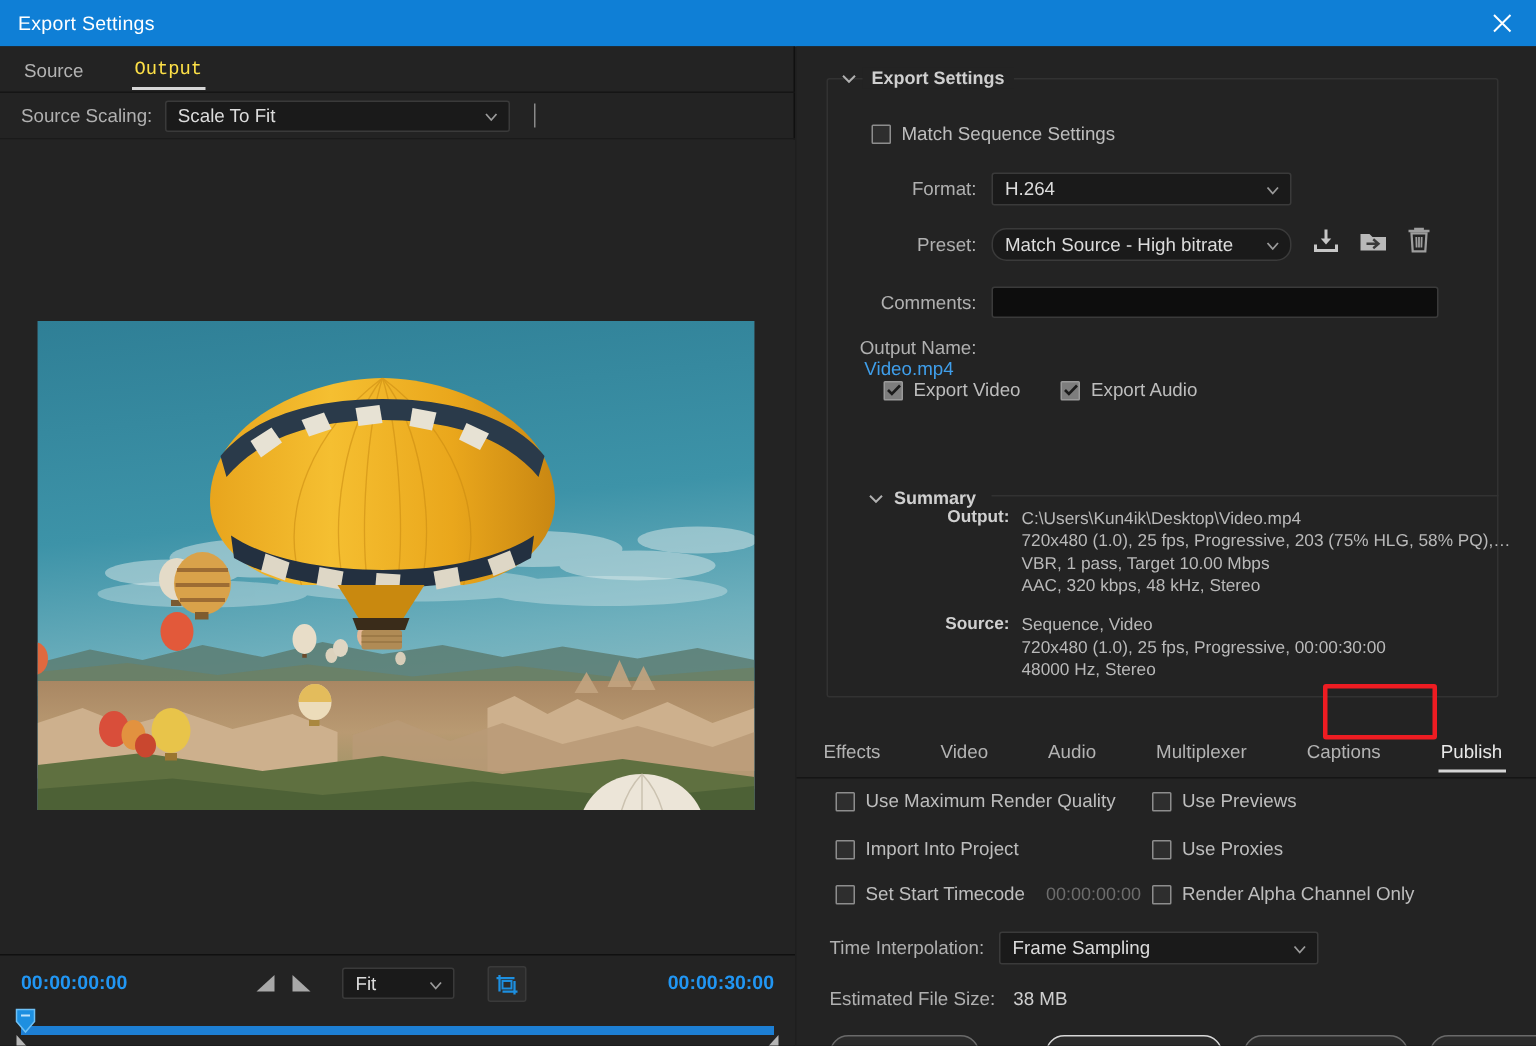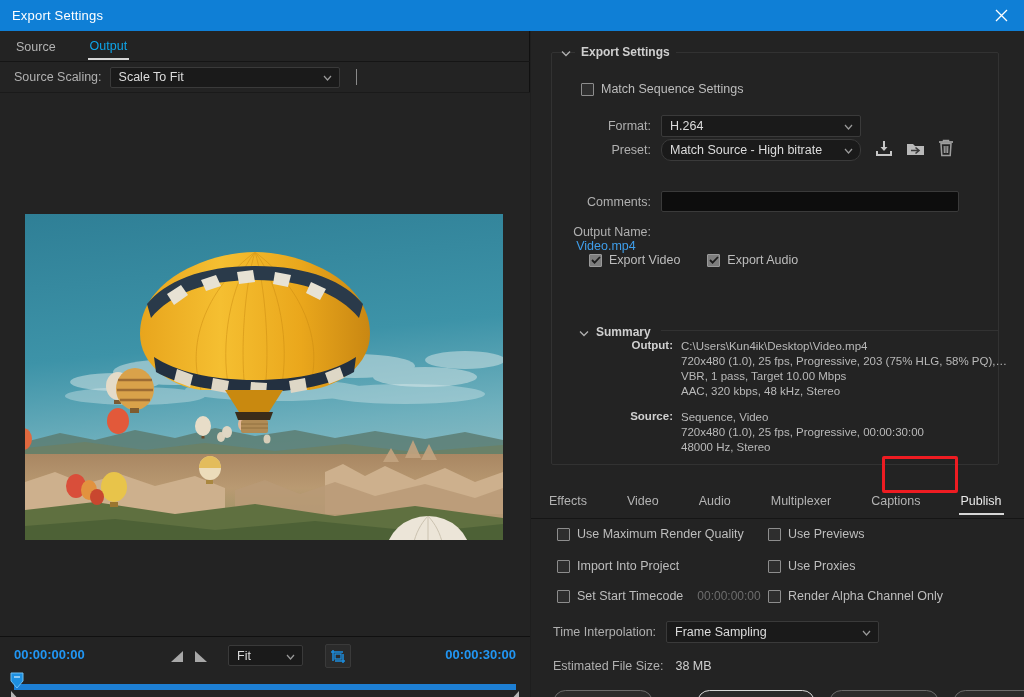--- a/index.html
+++ b/index.html
@@ -45,21 +45,21 @@
   
   .src-tabs {
     position: absolute; left: 0; top: 0; width: 530px; height: 31px;
     border-bottom: 1px solid #151515;
     display: flex; align-items: center;
   }
   .src-tab {
     font-size: 12.5px; color: #b3b3b3; margin-left: 14px; padding: 0 2px 5px 2px;
     position: relative; top: 3px;
   }
-  .src-tab.active { color: #0ea5e9; border-bottom: 2px solid #d6d6d6; }
+  .src-tab.active { color: #fde047; border-bottom: 2px solid #d6d6d6; font-family: Liberation Mono, monospace; }
   .src-tab:first-child { margin-left: 14px; }
   .src-tab + .src-tab { margin-left: 30px; }
 
   
   .scaling-row {
     position: absolute; left: 0; top: 31px; width: 530px; height: 31px;
     display: flex; align-items: center; border-bottom: 1px solid #1a1a1a;
   }
   .lbl { font-size: 12.5px; color: #b0b0b0; }
   .scaling-row .lbl { margin-left: 14px; }
@@ -132,21 +132,21 @@
   .cb-label { font-size: 12.5px; color: #bdbdbd; white-space: nowrap; }
 
   #match-seq { position: absolute; left: 50px; top: 51px; }
   .field-row { position: absolute; display: flex; align-items: center; }
   .field-label {
     font-size: 12.5px; color: #b0b0b0; text-align: right; white-space: nowrap;
   }
   #format-row { left: 20px; top: 84px; }
   #format-row .field-label { width: 100px; }
   #format-select { margin-left: 10px; width: 200px; height: 22px; }
-  #preset-row { left: 20px; top: 108px; }
+  #preset-row { left: 20px; top: 120px; }
   #preset-row .field-label { width: 100px; }
   #preset-select { margin-left: 10px; width: 200px; height: 22px; border-radius: 10px; }
   .preset-icons { display: flex; align-items: center; gap: 13px; margin-left: 14px; }
   #comments-row { left: 20px; top: 160px; }
   #comments-row .field-label { width: 100px; }
   .text-input {
     margin-left: 10px; width: 298px; height: 21px;
     background: #0d0d0d; border: 1px solid #3a3a3a; border-radius: 2px;
   }
   #outname-row { left: 20px; top: 194px; flex-direction: column; }

